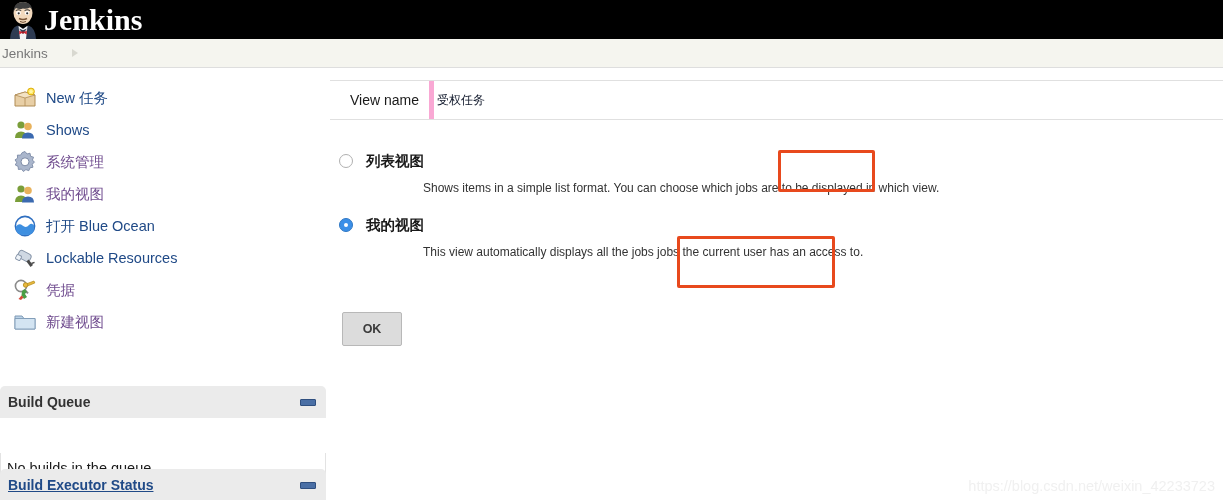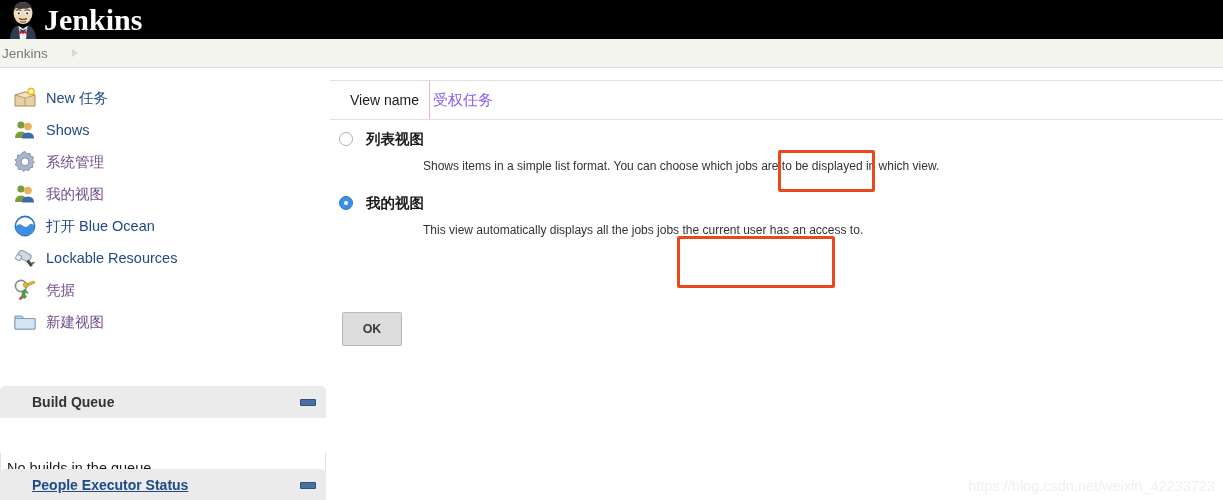--- a/index.html
+++ b/index.html
@@ -95,21 +95,20 @@
     border-radius: 5px 5px 0 0;
     height: 32px;
     display: flex; align-items: center;
     padding: 0 10px 0 8px;
   }
   .panel-title {
     font-size: 14px;
     font-weight: bold;
     color: #333333;
     flex: 1;
-    margin-left: 24px;
   }
   .panel-title.link {
     color: #204a87;
     text-decoration: underline;
   }
   .collapse-icon {
     width: 16px; height: 7px;
     background: #4a6fa5;
     border: 1px solid #2f4f7f;
     border-radius: 1px;
@@ -150,31 +149,31 @@
     flex: 0 0 99px;
     font-size: 14px;
     color: #1a1a1a;
     text-align: right;
     padding-right: 10px;
     padding-top: 11px;
   }
   .name-input {
     flex: 1;
     border: none;
-    border-left: 1px solid #f9a8d4;
+    border-left: 5px solid #f9a8d4;
     outline: none;
     font-family: "Liberation Sans", "DejaVu Sans", sans-serif;
-    font-size: 15px;
-    color: #8b5cf6;
+    font-size: 12px;
+    color: #0f172a;
     padding-left: 3px;
     background: #ffffff;
     overflow: hidden;
   }
 
-  .radio-block { margin-top: 8px; }
+  .radio-block { margin-top: 30px; }
   .radio-line {
     display: flex; align-items: center;
     height: 22px;
     padding-left: 9px;
   }
   .radio {
     width: 14px; height: 14px;
     border-radius: 50%;
     flex: 0 0 14px;
     margin-right: 13px;
@@ -375,21 +374,21 @@
   <div class="side-panel" id="build-queue-panel">
     <div class="panel-head">
       <span class="panel-title">Build Queue</span>
       <span class="collapse-icon"></span>
     </div>
     <div class="panel-body">No builds in the queue.</div>
   </div>
 
   <div class="side-panel" id="build-executor-panel">
     <div class="panel-head">
-      <a class="panel-title link" href="#">People Executor Status</a>
+      <a class="panel-title link" href="#">Build Executor Status</a>
       <span class="collapse-icon"></span>
     </div>
   </div>
 </div>
 
 <div id="main">
   <div id="form-rows">
 
     <div class="name-row">
       <div class="name-label">View name</div>

